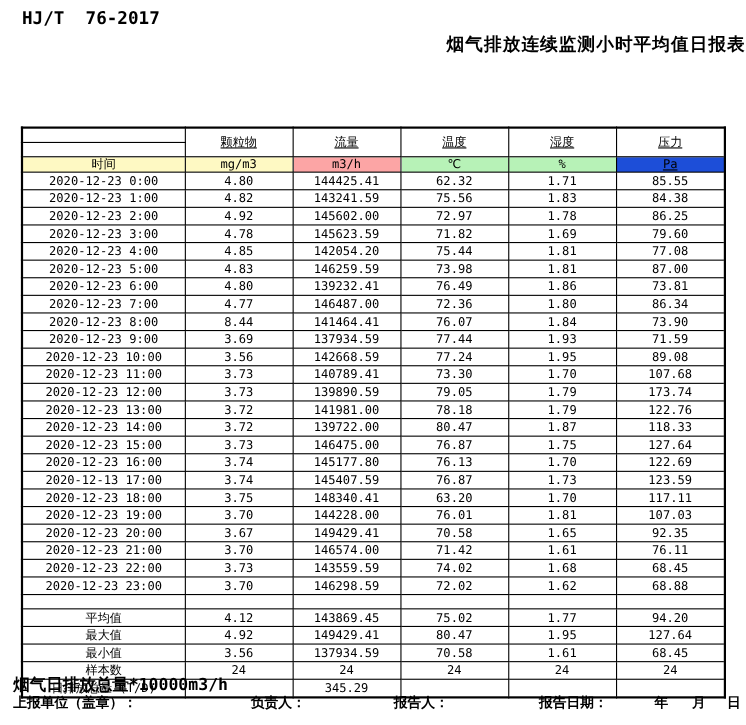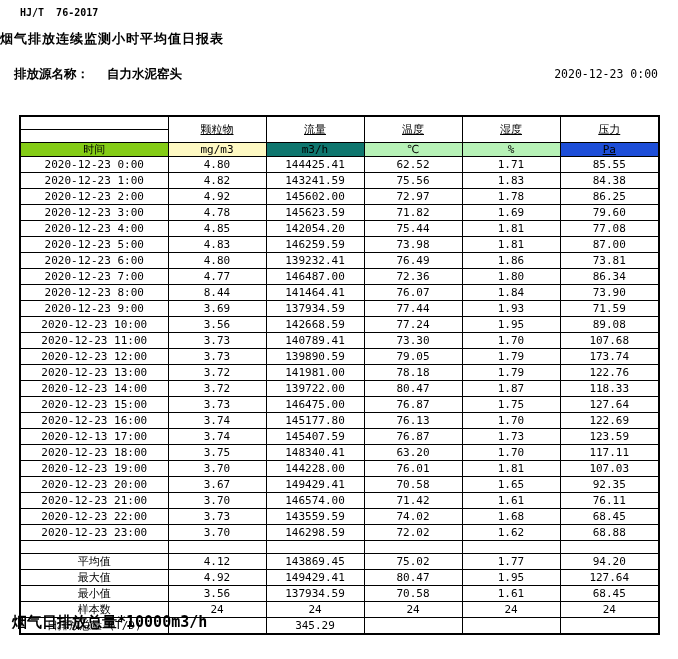--- a/index.html
+++ b/index.html
@@ -6,25 +6,25 @@
   #page{
     position:relative;
     width:678px;height:659px;
     background:#ffffff;
     color:#000;
     font-family:"DejaVu Sans Mono","DejaVu Sans","Liberation Sans",sans-serif;
     overflow:hidden;
   }
   .std-no{
     position:absolute;top:7px;left:20px;
-    font-size:10px;font-weight:bold;white-space:pre;
+    font-size:16px;font-weight:bold;white-space:pre;
   }
   .title{
     position:absolute;top:30px;left:0;right:0;
-    text-align:left;font-size:13px;font-weight:bold;
+    text-align:right;font-size:16px;font-weight:bold;
     letter-spacing:1px;
   }
   .source-row{
     position:absolute;top:66px;left:14px;right:14px;height:16px;
     font-size:12.5px;font-weight:bold;
   }
   .source-label{margin-right:18px;}
   .report-dt{
     position:absolute;right:6px;top:1px;
     font-size:11.5px;font-weight:normal;
@@ -72,24 +72,20 @@
 </style>
 </head>
 <body>
 
 <div id="page">
 
   <div class="std-no">HJ/T  76-2017</div>
 
   <div class="title">烟气排放连续监测小时平均值日报表</div>
 
-  <div class="source-row">
-    <span class="source-label">排放源名称：</span><span>自力水泥窑头</span>
-    <span class="report-dt">2020-12-23 0:00</span>
-  </div>
 
   <table class="report">
     <colgroup>
       <col style="width:148px">
         <col style="width:98px">
         <col style="width:98px">
       <col style="width:98px">
         <col style="width:98px">
         <col style="width:99px">
     </colgroup>
@@ -99,34 +95,34 @@
         <th class="pollutant" rowspan="2">颗粒物</th>
         <th class="pollutant" rowspan="2">流量</th>
         <th class="pollutant" rowspan="2">温度</th>
         <th class="pollutant" rowspan="2">湿度</th>
         <th class="pollutant" rowspan="2">压力</th>
       </tr>
       <tr class="hdr-sub">
         <td></td>
       </tr>
       <tr class="unit-row green">
-        <td style="background: #84cc16;">时间</td>
+        <td style="background: #fef9c3;">时间</td>
         <td style="background: #fef9c3;">mg/m3</td>
-        <td style="background: #0f766e;">m3/h</td>
+        <td style="background: #fca5a5;">m3/h</td>
         <td style="background: rgb(183, 242, 183);">℃</td>
         <td style="background: rgb(183, 242, 183);">%</td>
         <td style="background: #1d4ed8; text-decoration: underline;">Pa</td>
       </tr>
     </thead>
     <tbody>
         <tr>
           <td>2020-12-23 0:00</td>
           <td>4.80</td>
           <td>144425.41</td>
-          <td>62.52</td>
+          <td>62.32</td>
           <td>1.71</td>
           <td>85.55</td>
         </tr>
         <tr>
           <td>2020-12-23 1:00</td>
           <td>4.82</td>
           <td>143241.59</td>
           <td>75.56</td>
           <td>1.83</td>
           <td>84.38</td>
@@ -355,14 +351,23 @@
           <td>345.29</td>
           <td></td>
           <td></td>
           <td></td>
         </tr>
       </tbody>
   </table>
 
   <div class="foot-note">烟气日排放总量*10000m3/h</div>
 
+  <div class="sign-row">
+    <span class="pos-unit">上报单位（盖章）：</span>
+    <span class="pos-resp">负责人：</span>
+    <span class="pos-reporter">报告人：</span>
+    <span class="pos-date">报告日期：</span>
+    <span class="pos-year">年</span>
+    <span class="pos-month">月</span>
+    <span class="pos-day">日</span>
+  </div>
 
 </div>
 
 </body></html>

